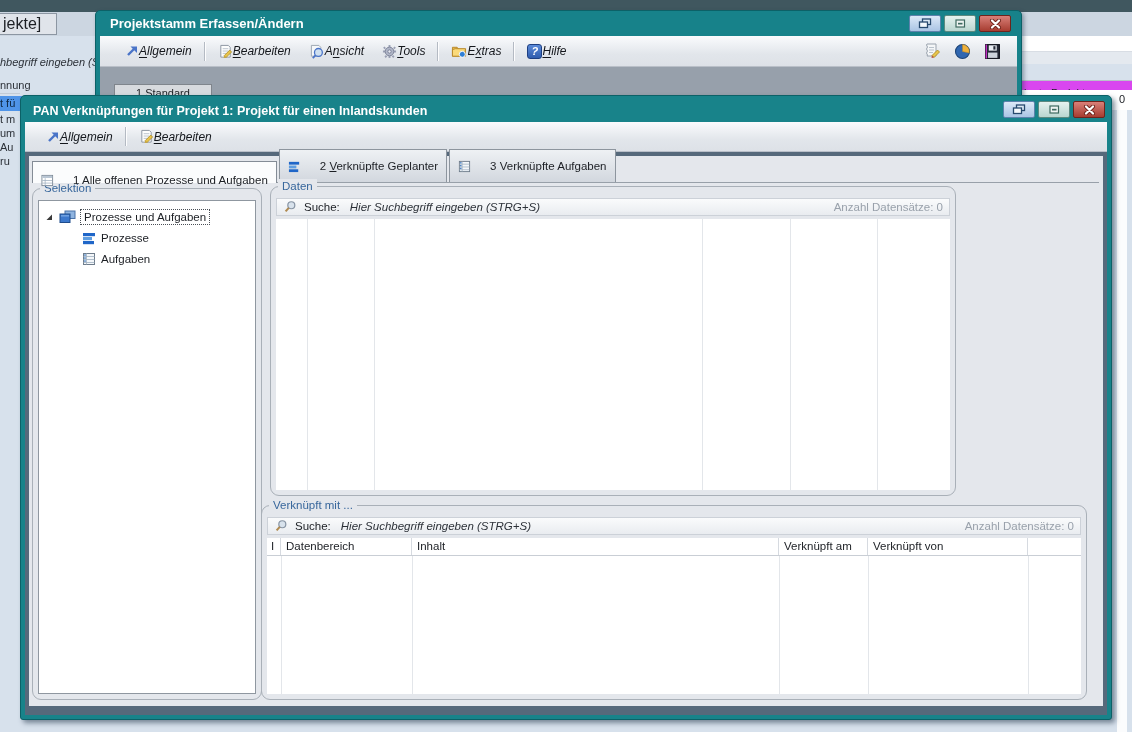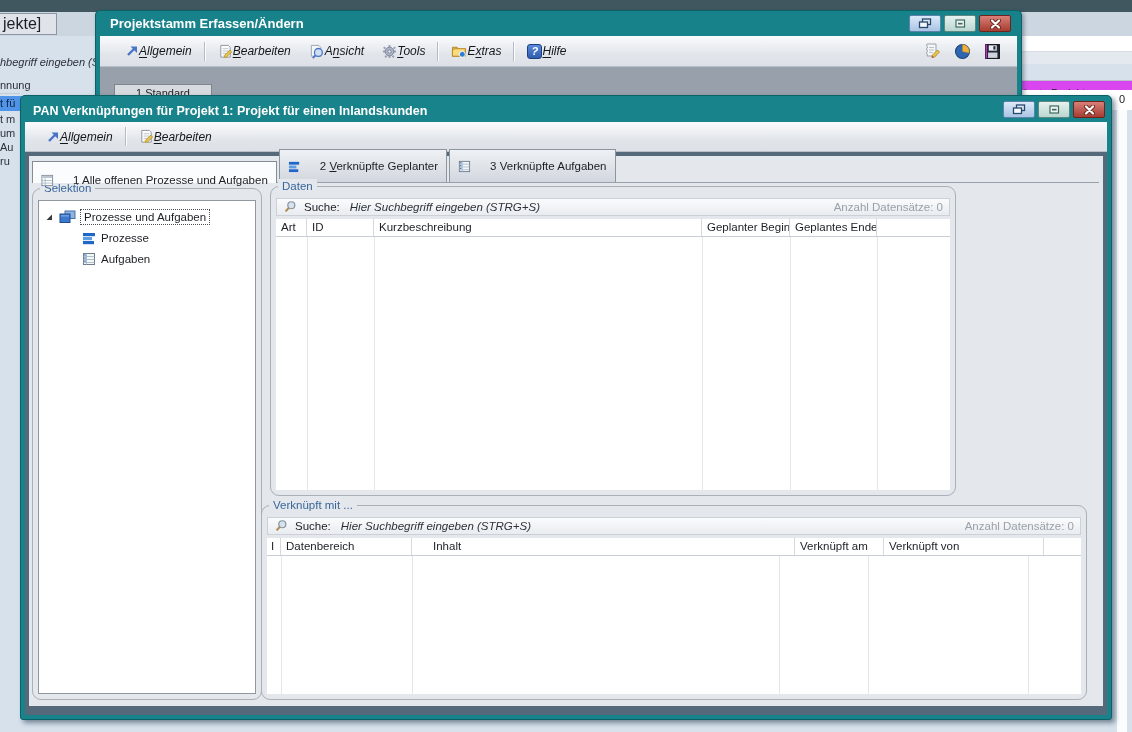--- a/index.html
+++ b/index.html
@@ -395,28 +395,20 @@
                 <svg width="14" height="14" viewBox="0 0 16 16">
                     <circle cx="9.5" cy="6" r="4" fill="#d8e2ec" stroke="#8794a4" stroke-width="1.4"></circle>
                     <line x1="6.6" y1="9" x2="3" y2="13" stroke="#b08a50" stroke-width="2.4"></line>
                   </svg>
               </span>
               <span class="slabel">Suche:</span>
               <span class="placeholder">Hier Suchbegriff eingeben (STRG+S)</span>
               <span class="count">Anzahl Datensätze: 0</span>
             </div>
             <div class="dtable">
-              <div class="thead">
-                <div class="th" style="width:31px;">Art</div>
-                <div class="th" style="width:67px;">ID</div>
-                <div class="th" style="width:328px;">Kurzbeschreibung</div>
-                <div class="th" style="width:88px;">Geplanter Begin</div>
-                <div class="th" style="width:87px;">Geplantes Ende</div>
-                <div class="th fill"></div>
-              </div>
               <div class="tbody">
                 <div class="vline" style="left:31px;"></div>
                 <div class="vline" style="left:98px;"></div>
                 <div class="vline" style="left:426px;"></div>
                 <div class="vline" style="left:514px;"></div>
                 <div class="vline" style="left:601px;"></div>
               </div>
             </div>
           </div>
         </div>
@@ -432,21 +424,21 @@
                   </svg>
               </span>
               <span class="slabel">Suche:</span>
               <span class="placeholder">Hier Suchbegriff eingeben (STRG+S)</span>
               <span class="count">Anzahl Datensätze: 0</span>
             </div>
             <div class="dtable">
               <div class="thead">
                 <div class="th" style="width:14px; padding-left:4px;">I</div>
                 <div class="th" style="width:131px;">Datenbereich</div>
-                <div class="th" style="width:367px;margin-left:16px;">Inhalt</div>
+                <div class="th" style="width:367px;">Inhalt</div>
                 <div class="th" style="width:89px;">Verknüpft am</div>
                 <div class="th" style="width:160px;">Verknüpft von</div>
                 <div class="th fill"></div>
               </div>
               <div class="tbody">
                 <div class="vline" style="left:14px;"></div>
                 <div class="vline" style="left:145px;"></div>
                 <div class="vline" style="left:512px;"></div>
                 <div class="vline" style="left:601px;"></div>
                 <div class="vline" style="left:761px;"></div>

